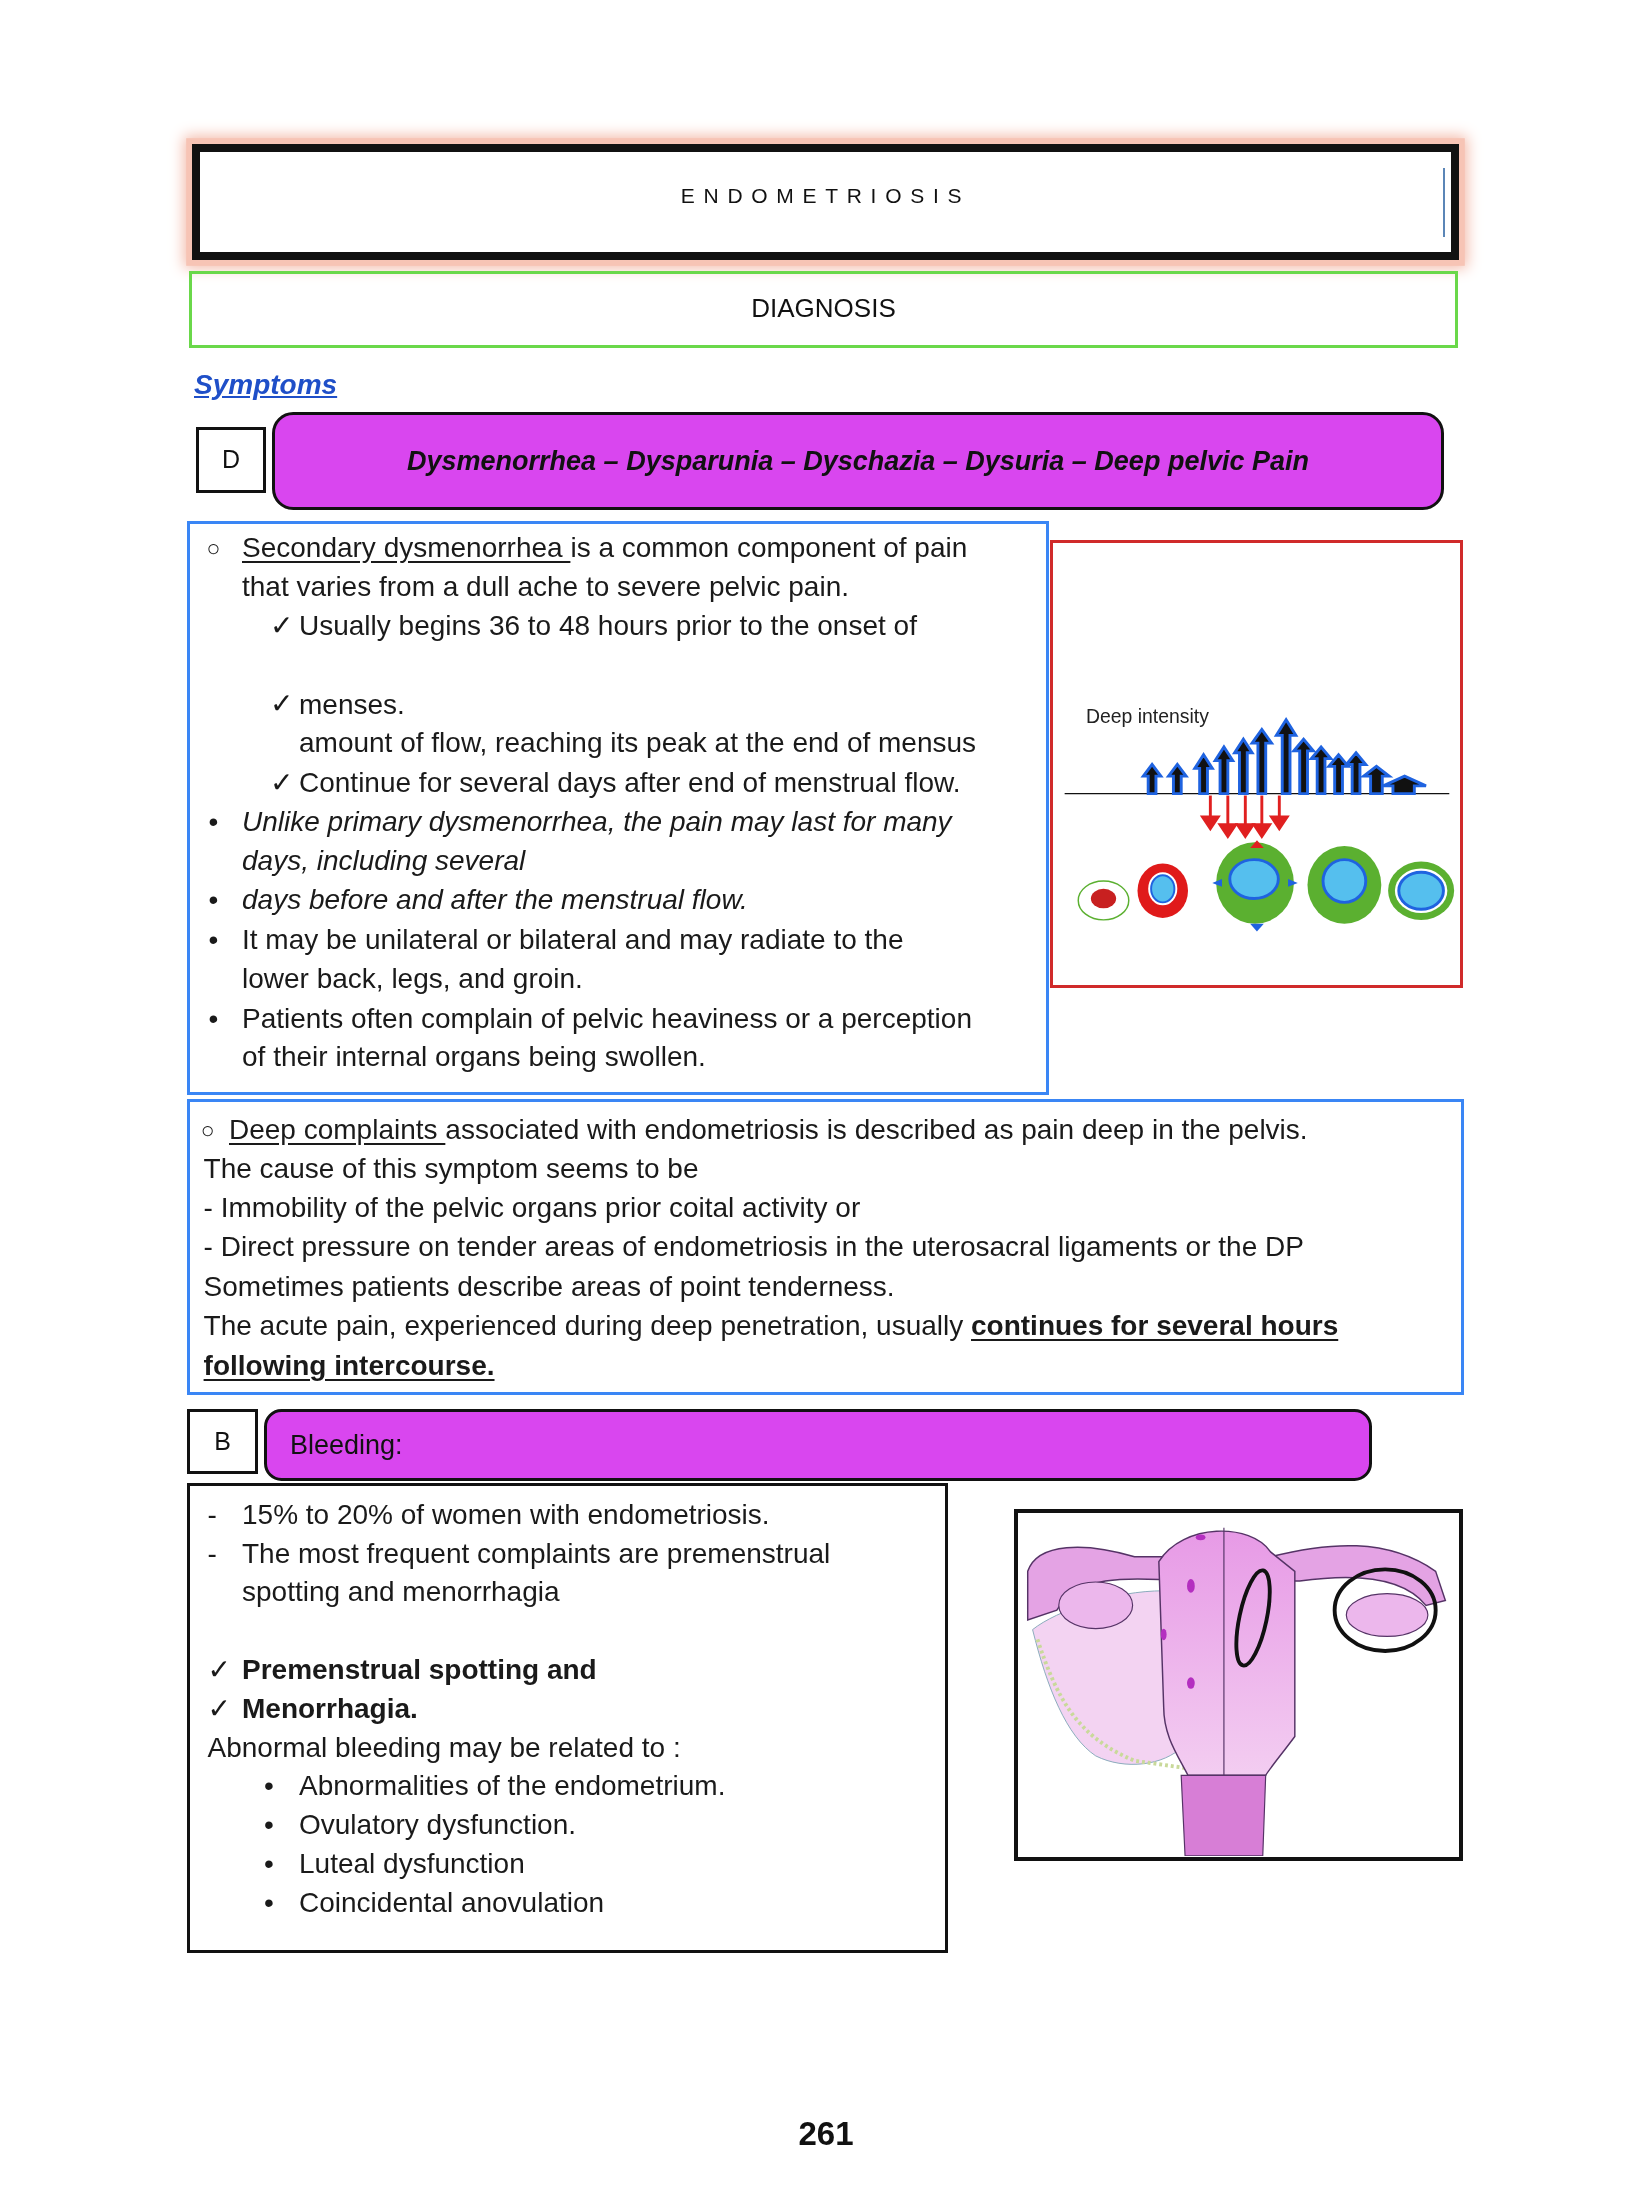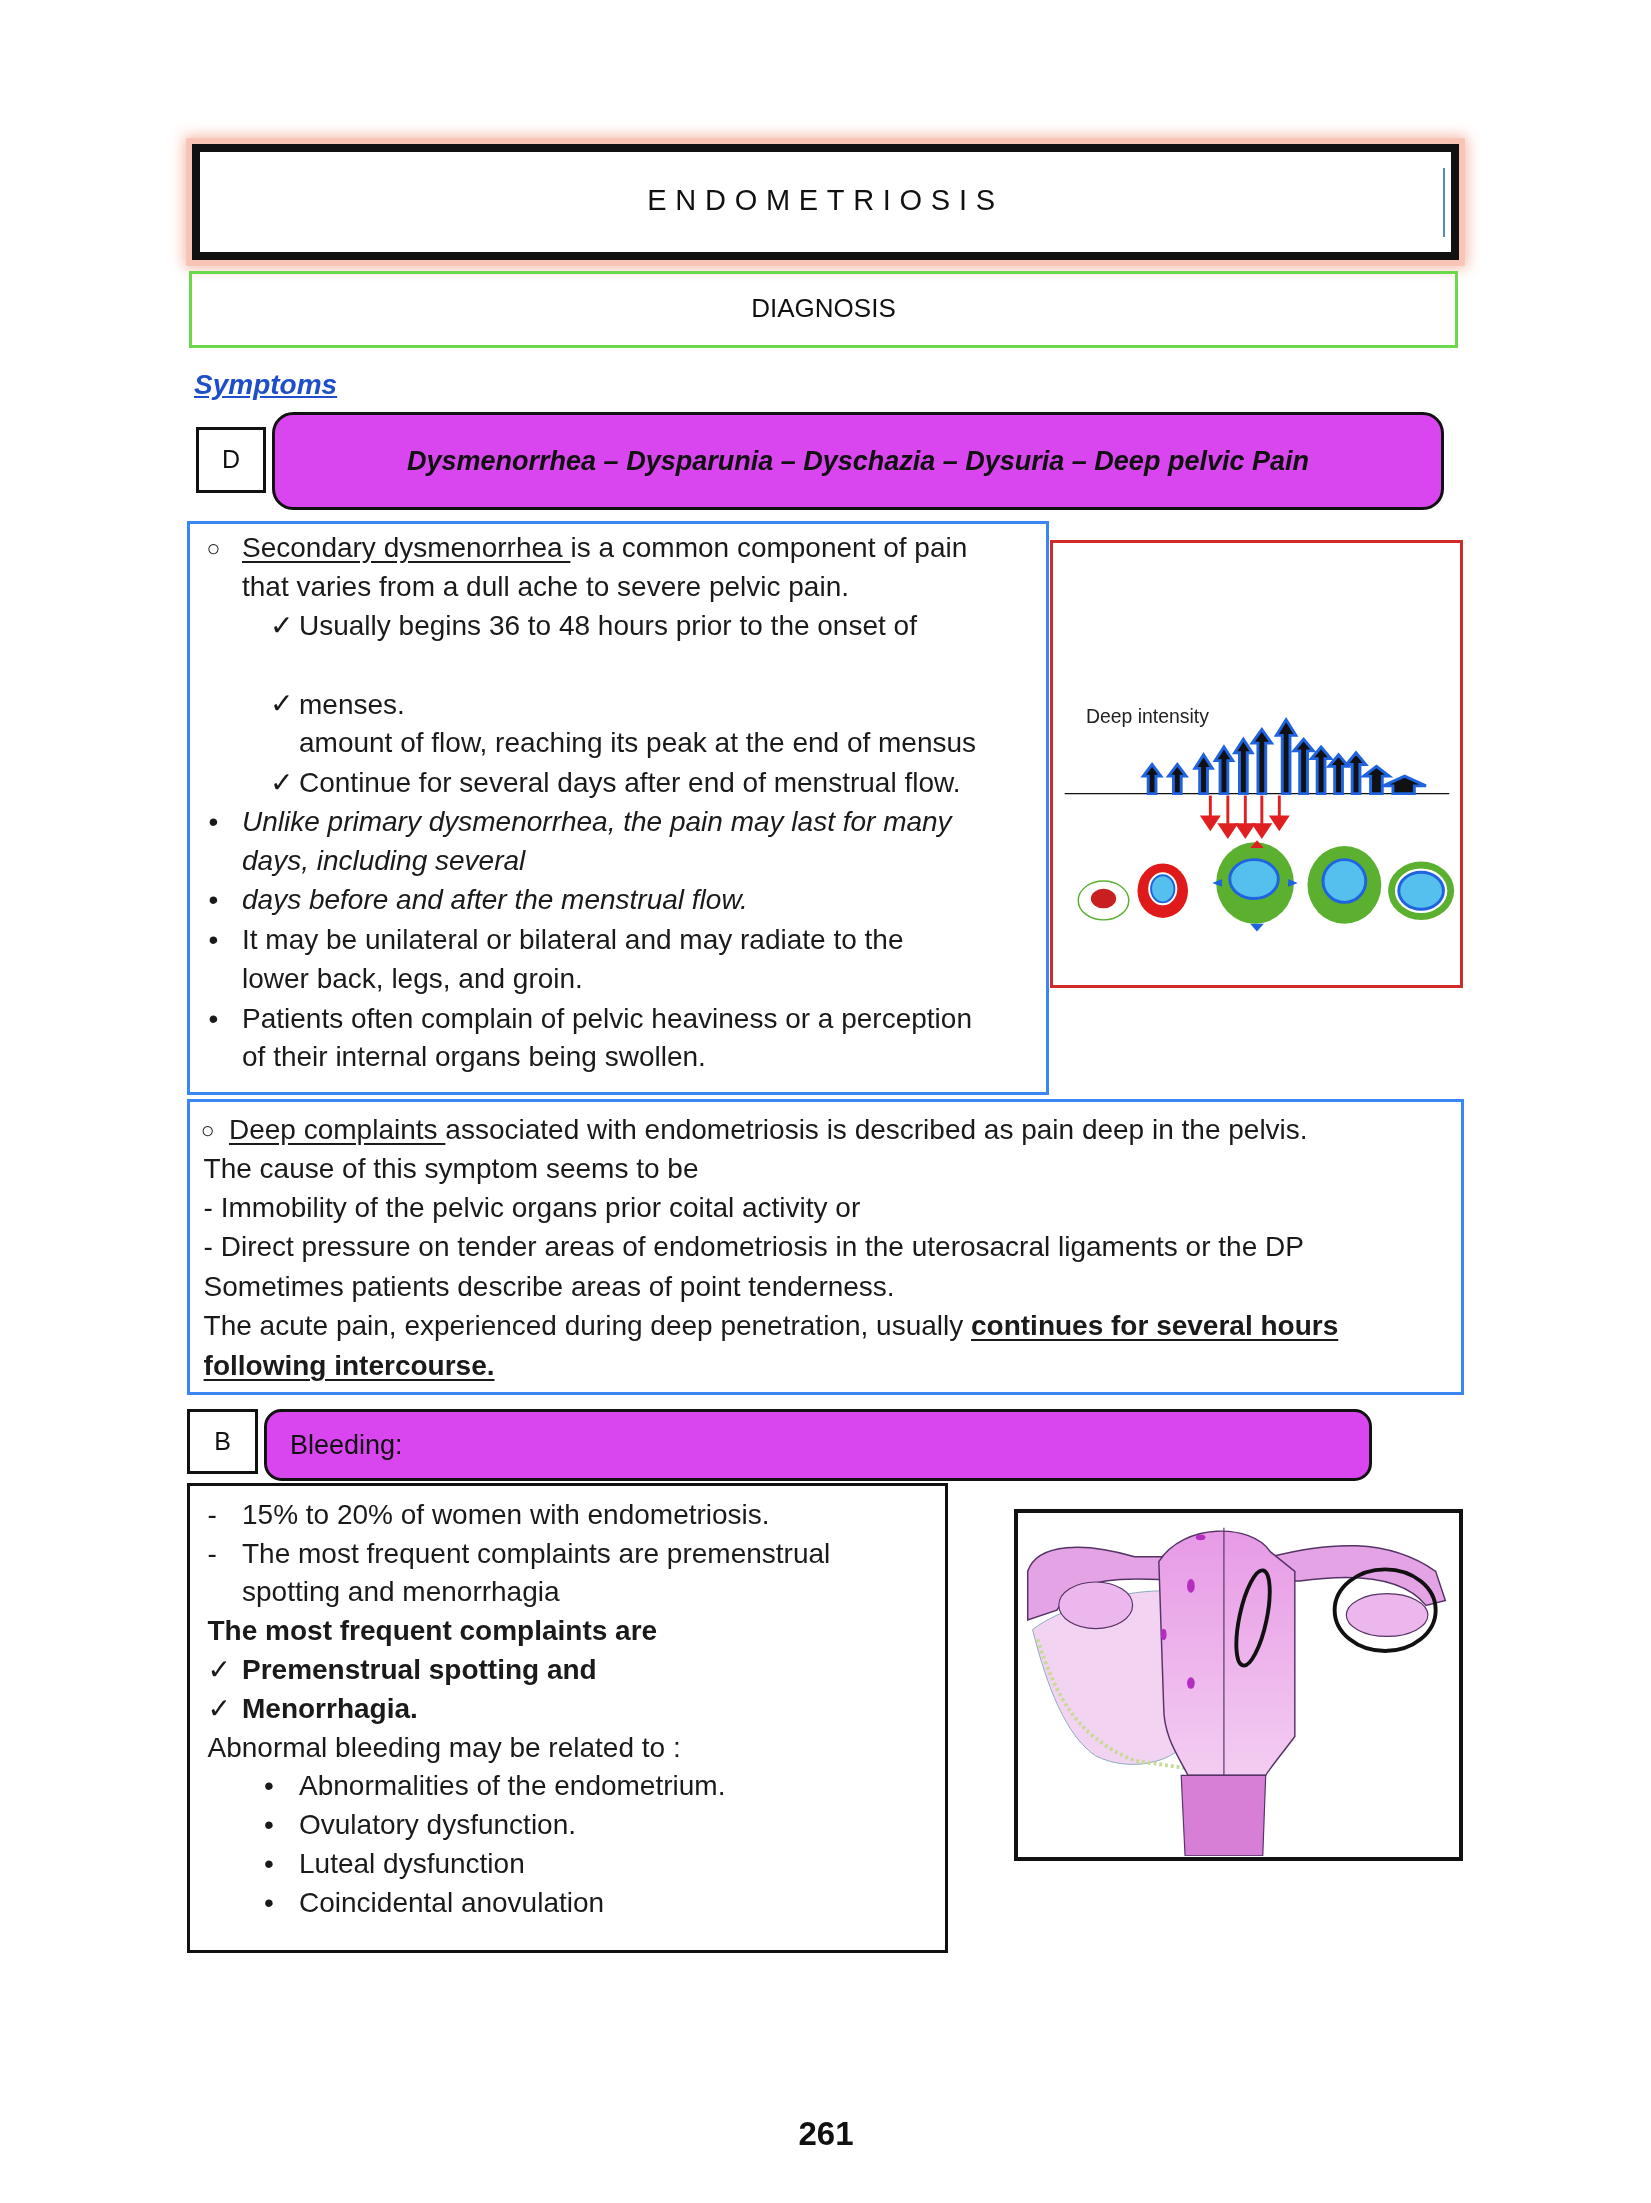--- a/index.html
+++ b/index.html
@@ -6,21 +6,21 @@
   body { width:1652px; height:2204px; position:relative; overflow:hidden;
          font-family:"Liberation Sans", sans-serif; color:#1a1a1a; }
   .abs { position:absolute; box-sizing:border-box; }
 
   
   #title-box { left:192px; top:144px; width:1267px; height:116px;
     border:8.7px solid #111; background:#fff;
     box-shadow:0 0 0 5.8px #f7c4b5, 0 0 13.6px 7.8px #f3b9a8; }
   #title-box .inner-line { position:absolute; right:5.8px; top:15.5px; bottom:15.5px; width:1.9px; background:#5b86b7; }
   #title-text { position:absolute; left:0; right:0; top:32px; text-align:center;
-    font-size:29px; letter-spacing:8.7px; color:#111; }
+    font-size:21px; letter-spacing:8.7px; color:#111; }
 
   #diag-box { left:189px; top:271px; width:1269px; height:77px; border:3.9px solid #6ad84a; }
   #diag-text { position:absolute; left:0; right:0; top:19.4px; text-align:center; font-size:26px; color:#111; }
 
   #symptoms { left:194px; top:369px; font-size:28px; font-weight:bold; font-style:italic;
     color:#1f4fc8; text-decoration:underline; }
 
   
   .letter-box { border:3.9px solid #111; background:#fff; font-size:25px; text-align:center; color:#111; }
   .round-box { border:3.9px solid #111; border-radius:21.3px; background:#d946ef; }
@@ -181,21 +181,20 @@
 <div class="abs round-box" id="b-row">
   <div id="b-row-text">Bleeding:</div>
 </div>
 
 <div class="abs txt" id="bleed-box">
   <span class="line" style="left:17.5px; top:8.7px;">-</span>
   <div class="line" style="left:52px; top:8.7px;">15% to 20% of women with endometriosis.</div>
   <span class="line" style="left:17.5px; top:48px;">-</span>
   <div class="line" style="left:52px; top:48px;">The most frequent complaints are premenstrual</div>
   <div class="line" style="left:52px; top:86px;">spotting and menorrhagia</div>
-  <div class="line b" style="left:17.5px; top:125px;"> The most frequent complaints are</div>
   <span class="line" style="left:17.5px; top:164px;">✓</span>
   <div class="line b" style="left:52px; top:164px;">Premenstrual spotting and</div>
   <span class="line" style="left:17.5px; top:203px;">✓</span>
   <div class="line b" style="left:52px; top:203px;">Menorrhagia.</div>
   <div class="line" style="left:17.5px; top:242px;">Abnormal bleeding may be related to :</div>
   <span class="line" style="left:74px; top:280px;">•</span>
   <div class="line" style="left:109px; top:280px;">Abnormalities of the endometrium.</div>
   <span class="line" style="left:74px; top:319px;">•</span>
   <div class="line" style="left:109px; top:319px;">Ovulatory dysfunction.</div>
   <span class="line" style="left:74px; top:358px;">•</span>

